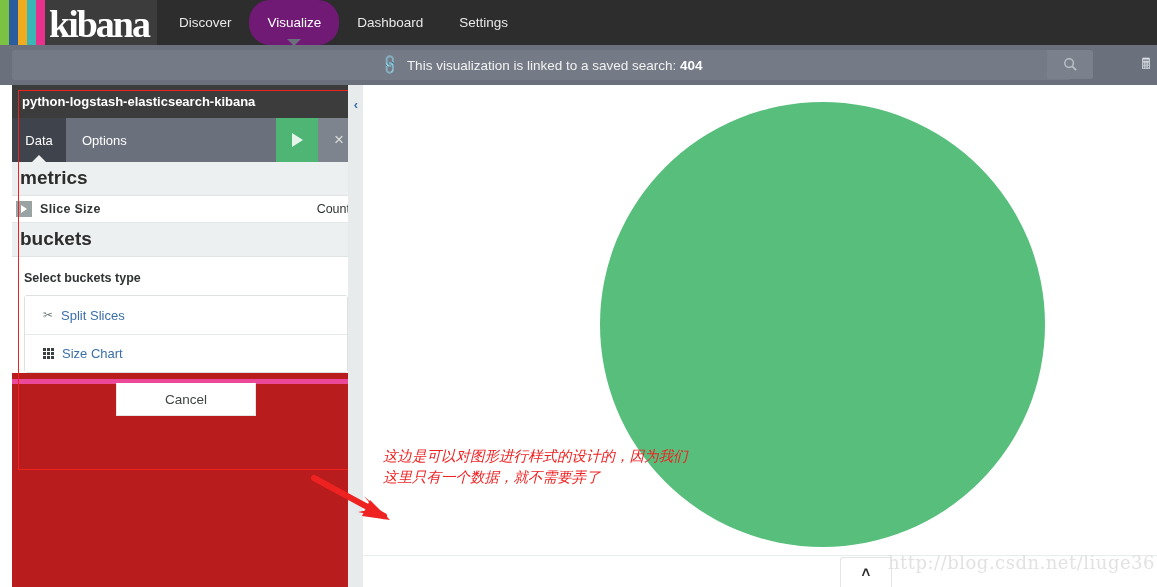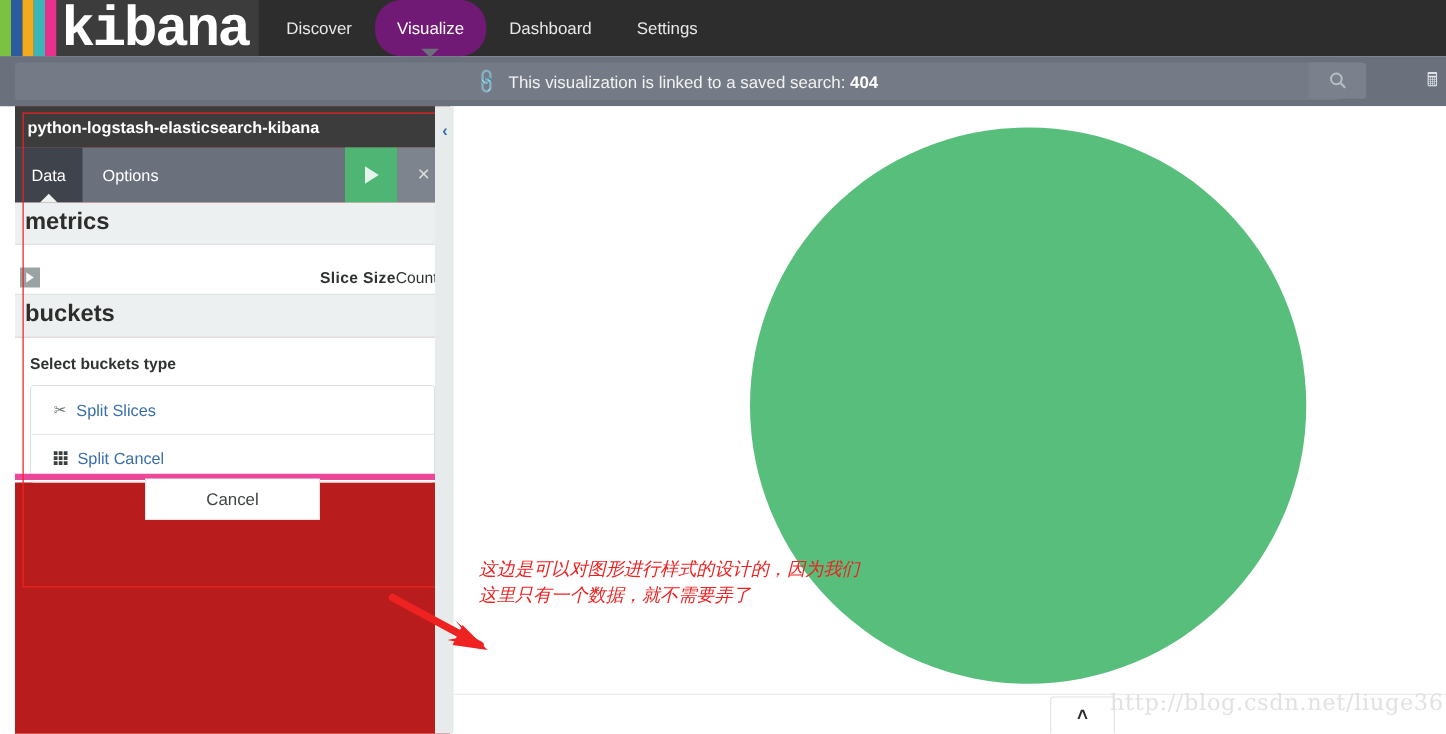--- a/index.html
+++ b/index.html
@@ -20,26 +20,26 @@
   }
   .logo-wrap {
     display: flex; align-items: center;
     height: 45px; padding-right: 8px;
     background: #3c3c3c;
   }
   .logo-bars { display: flex; height: 45px; }
   .logo-bars span { display: block; width: 9px; height: 45px; }
   .logo-text {
     color: #ffffff;
-    font-size: 45px;
+    font-size: 38px;
     font-weight: bold;
     line-height: 45px;
     letter-spacing: -2px;
     padding-left: 4px;
-    font-family: Liberation Mono, monospace;
+    font-family: Liberation Serif, serif;
     position: relative;
     top: 2px;
   }
   .nav-tabs { display: flex; align-items: stretch; margin-left: 4px; }
   .nav-tab {
     position: relative;
     display: flex; align-items: center; justify-content: center;
     padding: 0 18px;
     color: #e8e8e8;
     font-size: 13.5px;
@@ -158,24 +158,23 @@
   .section-head {
     background: #edf0f0;
     color: #2d2d2d;
     font-size: 19px; font-weight: bold;
     padding: 5px 8px 6px 8px;
     border-bottom: 1px solid #dfe3e3;
   }
   .agg-row {
     background: #ffffff;
     display: flex; align-items: center;
-    padding: 18px 10px 5px 4px;
+    padding: 5px 10px 5px 4px;
     border-bottom: 1px solid #e2e6e6;
     cursor: pointer;
-    text-align: right;
   }
   .caret-box {
     width: 16px; height: 16px;
     background: #9aa3a3;
     display: flex; align-items: center; justify-content: center;
     margin-right: 8px;
     flex: none;
   }
   .caret-box .tri {
     width: 0; height: 0;
@@ -378,21 +377,21 @@
                   <i></i>
                   <i></i>
                   <i></i>
                   <i></i>
                   <i></i>
                   <i></i>
                   <i></i>
                   <i></i>
                   <i></i>
                 </span>
-              <span>Split Cancel</span>
+              <span>Size Chart</span>
             </div>
           </div>
         </div>
       </div>
 
       <div class="cancel-wrap">
         <div class="cancel-btn">Cancel</div>
       </div>
 
       <div class="redbox"></div>

